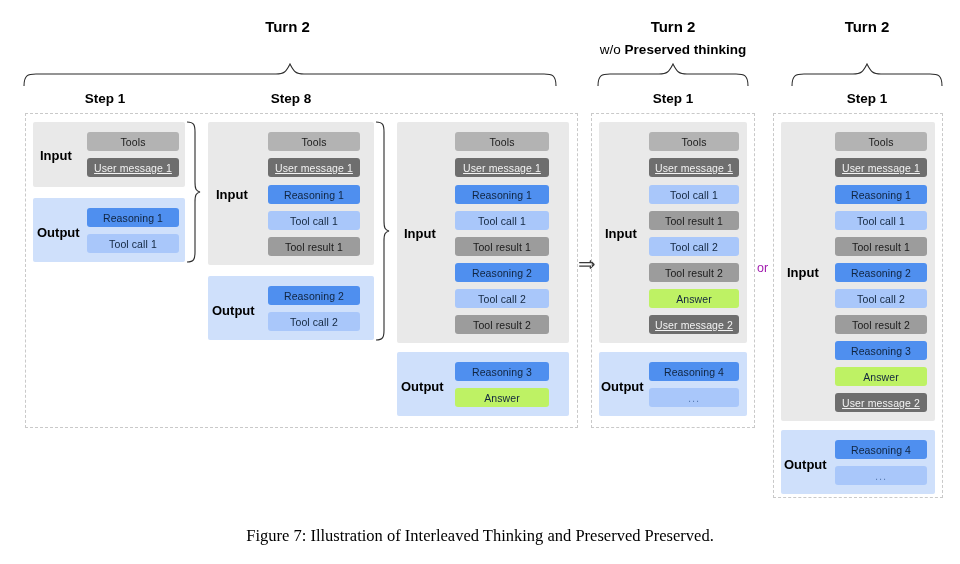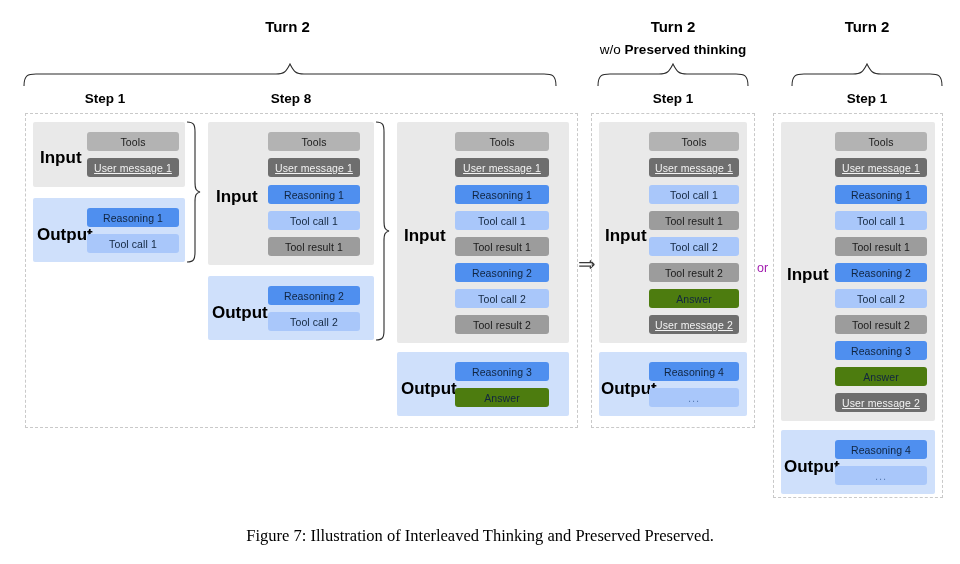--- a/index.html
+++ b/index.html
@@ -45,41 +45,41 @@
   
   .io-block{
     position:absolute;
     box-sizing:border-box;
     border-radius:2px;
   }
   .io-input{background:#e9e9e9;}
   .io-output{background:#cfe0fb;}
   .io-label{
     position:absolute;
-    font-size:17px;font-weight:bold;
+    font-size:13px;font-weight:bold;
     color:#000;
     white-space:nowrap;
   }
 
   
   .pill{
     position:absolute;
     box-sizing:border-box;
     border-radius:3px;
     font-size:10.5px;
     display:flex;align-items:center;justify-content:center;
     white-space:nowrap;
     letter-spacing:0.1px;
   }
   .p-tools{background:#b3b3b3;color:#1a1a1a;}
   .p-usermsg{background:#6e6e6e;color:#f2f2f2;text-decoration:underline;}
   .p-reason{background:#4f8fef;color:#10243f;}
   .p-toolcall{background:#a9c7fa;color:#12263f;}
   .p-toolresult{background:#9c9c9c;color:#1a1a1a;}
-  .p-answer{background:#4d7c0f;color:#12263f;}
+  .p-answer{background:#bef264;color:#12263f;}
   .p-ellipsis{background:#a9c7fa;color:#5c7fb5;font-size:11px;letter-spacing:1px;}
 
   
   .brace-v{position:absolute;}
   .brace-h{position:absolute;}
   .arrow-sym{
     position:absolute;
     font-size:21px;
     color:#3a3a3a;
     line-height:1;

